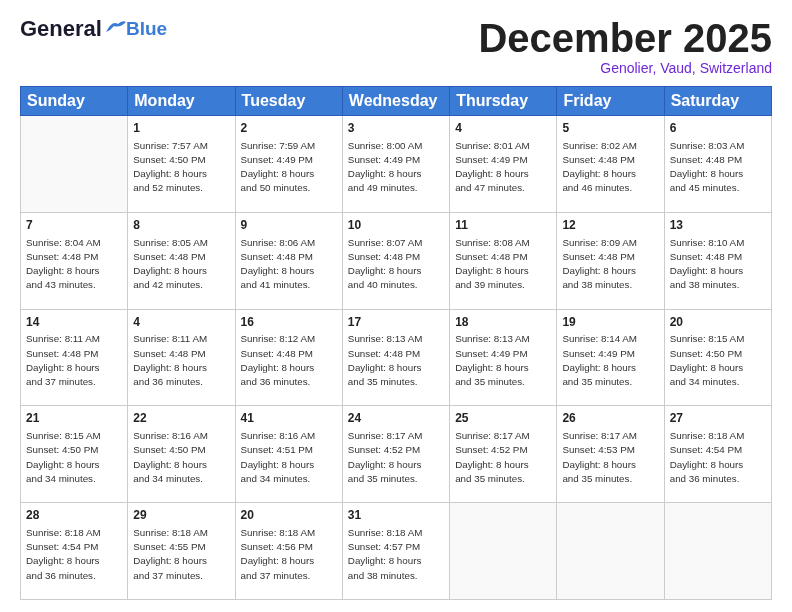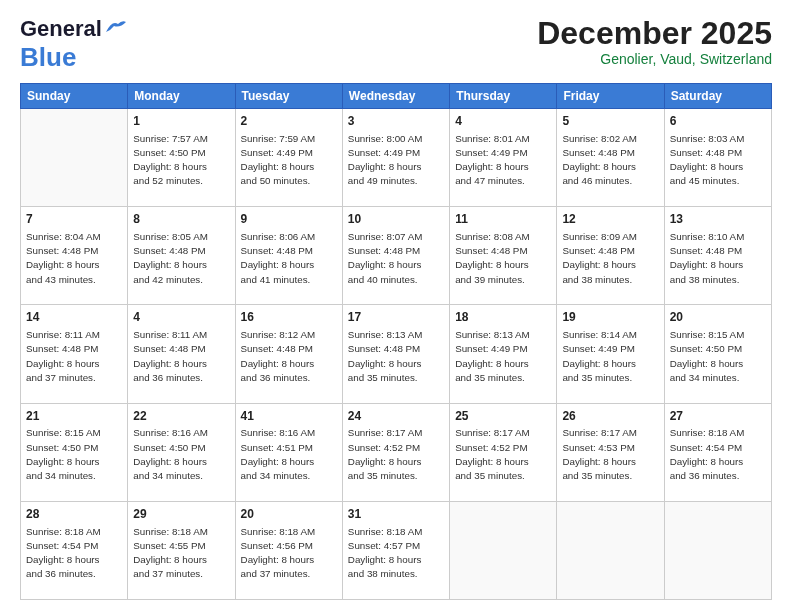--- a/index.html
+++ b/index.html
@@ -20,41 +20,41 @@
     .header {
       display: flex;
       justify-content: space-between;
       align-items: flex-start;
       margin-bottom: 10px;
     }
     .header-right {
       text-align: right;
     }
     .month-title {
-      font-size: 32px;
+      font-size: 40px;
       font-weight: bold;
       color: #222;
       line-height: 1.1;
     }
     .location {
       font-size: 14px;
-      color: #15803d;
+      color: #6d28d9;
     }
     .calendar {
       width: 100%;
       border-collapse: collapse;
       flex: 1;
       font-size: 10.5px;
     }
     .calendar thead th {
       background-color: #3a7bd5;
       color: white;
       text-align: left;
       padding: 5px 6px;
-      font-size: 12px;
+      font-size: 16px;
       font-weight: bold;
       border: 1px solid #2a5cb8;
     }
     .calendar tbody td {
       border: 1px solid #ccc;
       vertical-align: top;
       padding: 4px 5px;
       width: calc(100% / 7);
       height: 78px;
       color: #222;
@@ -77,32 +77,32 @@
     .logo-wrapper {
       display: flex;
       align-items: center;
     }
     .logo-g {
       font-size: 22px;
       font-weight: bold;
       color: #1a1a2e;
     }
     .logo-b {
-      font-size: 26px;
+      font-size: 19px;
       font-weight: bold;
       color: #3a7bd5;
     }
   </style>
 </head>
 <body>
 
 <div class="page">
   <div class="header">
     <div class="logo-wrapper">
-      <div style="display:flex;flex-direction:column;align-items:flex-start;">
+      <div style="display:flex;flex-direction:row;align-items:center;">
         <div style="display:flex;align-items:center;">
           <span class="logo-g">General</span>
           <svg width="22" height="18" viewBox="0 0 22 18" style="margin-left:2px;margin-top:-4px;">
             <path d="M2 14 Q8 2 14 6 Q18 2 22 4 Q16 10 10 8 Q7 12 2 14Z" fill="#3a7bd5"></path>
           </svg>
         </div>
         <span class="logo-b">Blue</span>
       </div>
     </div>
     <div class="header-right">

